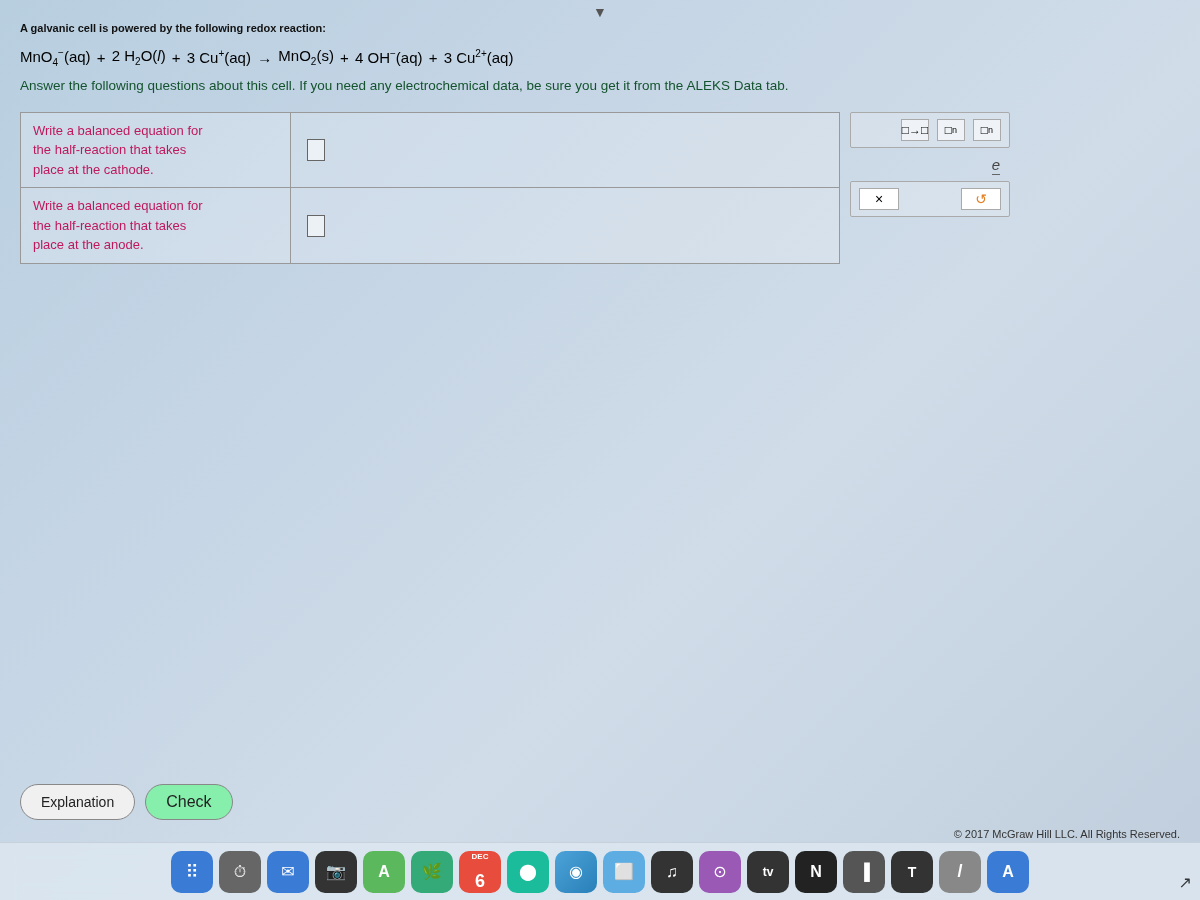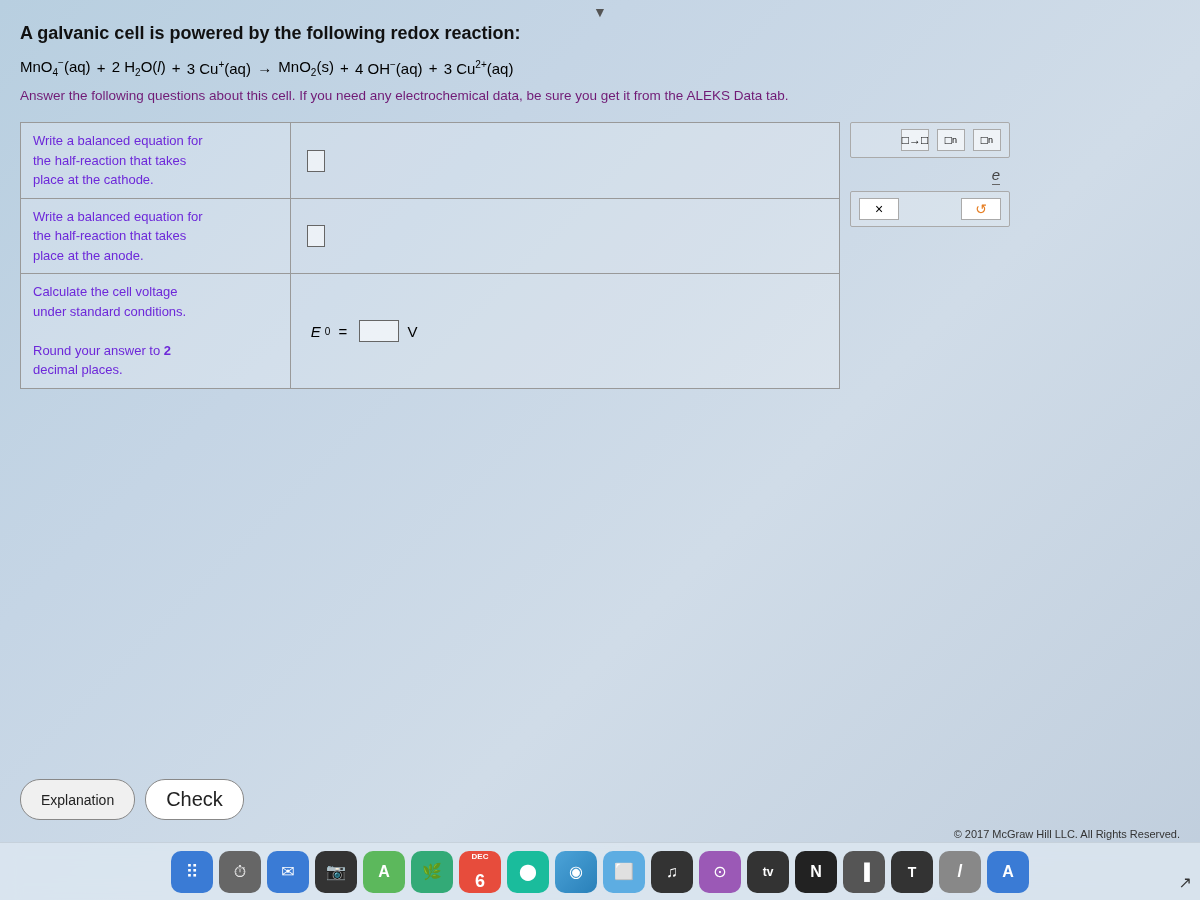--- a/index.html
+++ b/index.html
@@ -19,30 +19,30 @@
       z-index: 0;
     }
     .main-content {
       position: relative;
       z-index: 1;
       padding: 20px 30px 0 20px;
       height: 820px;
     }
     .problem-header {
       color: #111;
-      font-size: 18px;
+      font-size: 11px;
       font-weight: 600;
       margin-bottom: 10px;
       line-height: 1.5;
     }
     sup { font-size: 10px; }
     sub { font-size: 10px; }
     .instructions {
       font-size: 13.5px;
-      color: #701a75;
+      color: #14532d;
       margin-bottom: 16px;
       font-weight: 400;
       line-height: 1.5;
     }
     .table-and-tools {
       display: flex;
       gap: 10px;
       align-items: flex-start;
     }
     .questions-table {
@@ -55,21 +55,21 @@
       border: 1px solid #999;
       padding: 8px 12px;
       vertical-align: middle;
     }
     .question-label-cell {
       width: 270px;
       background: rgba(255,255,255,0.12);
       font-size: 13px;
       line-height: 1.5;
       font-weight: 400;
-      color: #6d28d9;
+      color: #be185d;
     }
     .answer-cell {
       width: 550px;
       height: 70px;
       background: rgba(255,255,255,0.08);
       position: relative;
     }
     .answer-cell-voltage {
       height: 90px;
       background: rgba(255,255,255,0.08);
@@ -159,25 +159,25 @@
       background: #f0f0f0;
       border: 1.5px solid #888;
       border-radius: 20px;
       padding: 8px 20px;
       font-size: 14px;
       cursor: pointer;
       color: #222;
       font-weight: 500;
     }
     .btn-check {
-      background: #ffffff;
+      background: #86efac;
       border: 1.5px solid #888;
       border-radius: 20px;
       padding: 8px 20px;
-      font-size: 20px;
+      font-size: 16px;
       cursor: pointer;
       color: #222;
       font-weight: 500;
     }
     .copyright {
       position: absolute;
       bottom: 60px;
       right: 20px;
       font-size: 11px;
       color: #333;
@@ -280,34 +280,20 @@
 
       <tr>
         <td class="question-label-cell">
           Write a balanced equation for<br>the half-reaction that takes<br>place at the anode.
         </td>
         <td class="answer-cell answer-cell-top">
           <span class="answer-input-symbol"></span>
         </td>
       </tr>
 
-      <tr>
-        <td class="question-label-cell">
-          Calculate the cell voltage<br>under standard conditions.<br><br>Round your answer to <strong>2</strong><br>decimal places.
-        </td>
-        <td class="answer-cell-voltage answer-cell-top">
-          <div class="voltage-row">
-            <span style="font-style:italic;font-size:15px;">E</span>
-            <sup style="font-size:10px;vertical-align:super;">0</sup>
-            <span style="font-size:15px;">&nbsp;=&nbsp;</span>
-            <span class="answer-input-symbol" style="width:40px;"></span>
-            <span style="font-size:15px;">V</span>
-          </div>
-        </td>
-      </tr>
     </tbody>
       </table>
 
     <div class="tools-panel">
 
       <div class="tools-top-row">
         <button class="tool-btn" title="Arrow">□→□</button>
         <button class="tool-btn" title="Subscript">□<sub style="font-size:9px;">n</sub></button>
         <button class="tool-btn" title="Superscript">□<sup style="font-size:9px;">n</sup></button>
       </div>

